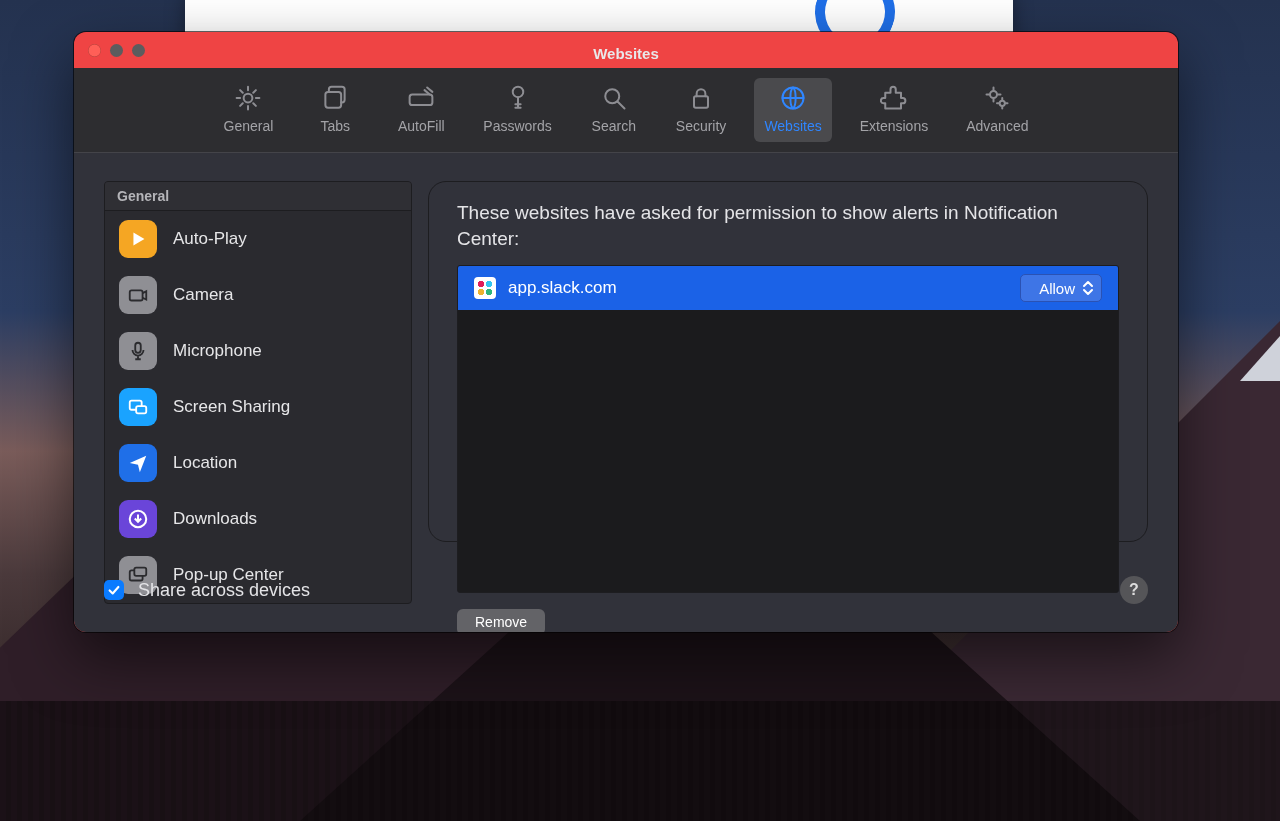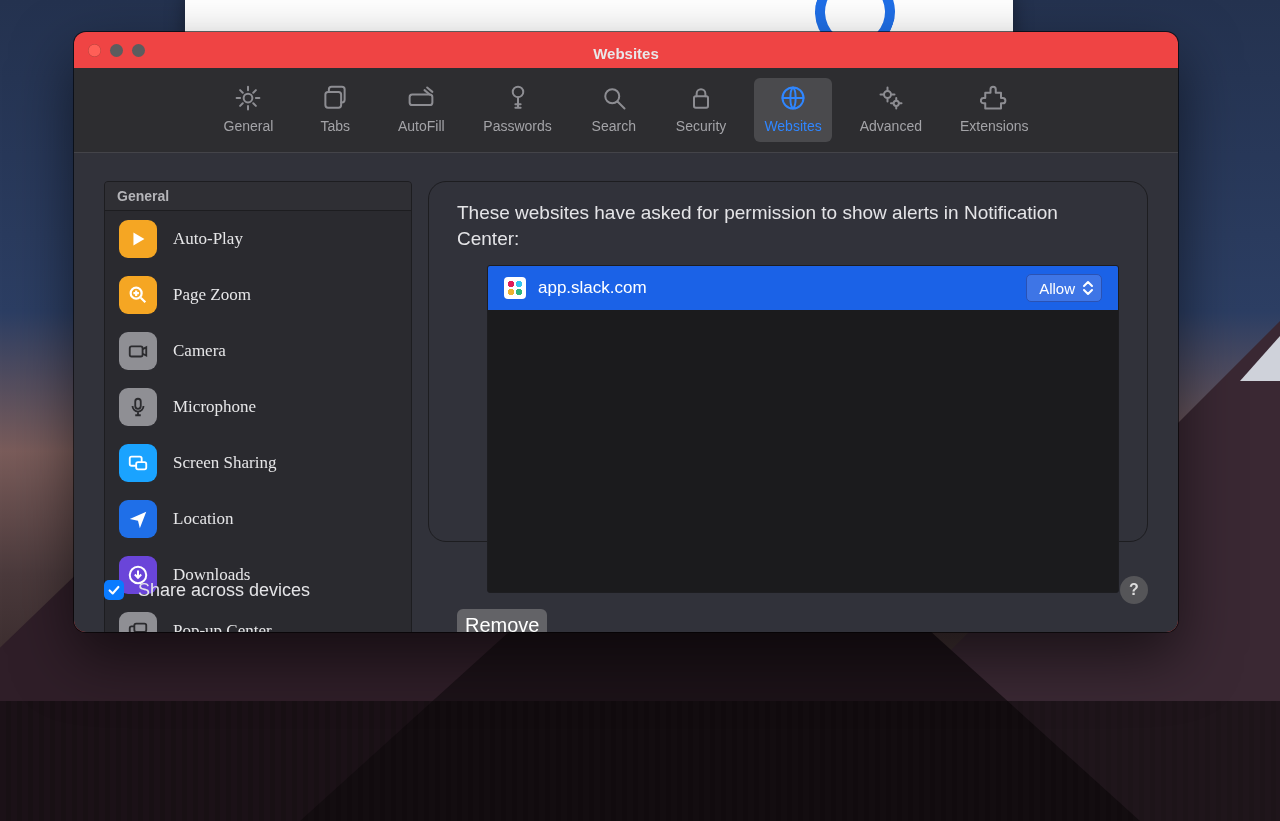--- a/index.html
+++ b/index.html
@@ -117,21 +117,21 @@
   }
   .sb-header {
     padding: 6px 12px;
     font-size:14px; font-weight:600; color:#b5b5b9;
     border-bottom:1px solid #1d1d20;
     background:#2f2f34;
   }
   .sb-item {
     display:flex; align-items:center; gap:16px;
     padding: 9px 14px;
-    font-size:17px; color:#e6e6e8;font-family:Liberation Serif, serif;
+    font-size:17px; color:#e6e6e8;
   }
   .sb-item.selected { background:#565659; }
   .sb-icon {
     width:38px; height:38px; border-radius:9px;
     display:flex; align-items:center; justify-content:center;
     flex: 0 0 38px;
   }
   .sb-icon svg { width:22px; height:22px; }
 
   
@@ -143,50 +143,49 @@
     padding: 18px 28px 22px;
   }
   .content .heading {
     font-size:19px; color:#e4e4e7; line-height:1.35; margin-bottom:14px;
   }
   .site-list {
     border:1px solid #1d1d20; border-radius:3px;
     background:#1b1b1d;
     height: 326px;
     overflow:auto;
-    margin-left:30px;
   }
   .site-row {
     display:flex; align-items:center; gap:12px;
     padding: 8px 16px;
     background:#1b62e7; color:#fff;
     font-size:17px;
   }
   .site-row .favicon {
     width:22px; height:22px; border-radius:4px; background:#fff;
     display:flex; align-items:center; justify-content:center;
     flex:0 0 22px;
   }
   .site-row .spacer { flex:1; }
   .perm-select {
     background:#3e75e6; color:#fff;
     border:1px solid #2a52b4; border-radius:5px;
-    height:26px; padding:0 26px 0 12px;
+    height:26px; padding:0 26px 0 18px;
     font-size:15px;
     position:relative;
     display:flex; align-items:center;
   }
   .perm-select .chev {
     position:absolute; right:6px; top:3px; width:14px; height:20px;
   }
   .remove-btn {
     margin-top:16px;
     background:#636367; color:#fff;
     border:none; border-radius:6px;
-    padding:5px 8px; font-size:20px;
+    padding:5px 18px; font-size:14px;
   }
   .ask-row {
     margin-top:20px; display:flex; align-items:center; gap:14px;
     font-size:18px; color:#e4e4e7;
   }
 
   .footer {
     position:absolute; left:30px; right:30px; bottom:28px;
     display:flex; align-items:center; gap:14px;
     font-size:18px; color:#e4e4e7;
@@ -292,57 +291,48 @@
     </div>
     <div class="tb-item active">
       <svg viewBox="0 0 32 32" class="ico">
           <circle cx="16" cy="16" r="12"></circle>
           <path d="M4 16h24M16 4c4 3 4 21 0 24M16 4c-4 3-4 21 0 24"></path>
         </svg>
       <span class="lbl">Websites</span>
     </div>
     <div class="tb-item">
       <svg viewBox="0 0 32 32" class="ico">
+          <path d="M6 10h6V6a3 3 0 1 1 6 0v4h6v6h2a3 3 0 1 1 0 6h-2v6H6v-6H4a3 3 0 1 1 0-6h2z"></path>
+        </svg>
+      <span class="lbl">Extensions</span>
+    </div>
+    <div class="tb-item">
+      <svg viewBox="0 0 32 32" class="ico">
           <circle cx="12" cy="12" r="4"></circle>
           <circle cx="22" cy="22" r="3"></circle>
           <path d="M12 4v3M12 17v3M4 12h3M17 12h3M22 16v2M22 26v2M16 22h2M26 22h2"></path>
         </svg>
       <span class="lbl">Advanced</span>
     </div>
-    <div class="tb-item">
-      <svg viewBox="0 0 32 32" class="ico">
-          <path d="M6 10h6V6a3 3 0 1 1 6 0v4h6v6h2a3 3 0 1 1 0 6h-2v6H6v-6H4a3 3 0 1 1 0-6h2z"></path>
-        </svg>
-      <span class="lbl">Extensions</span>
-    </div>
   </div>
 
   <div class="body">
 
     <div class="sidebar">
       <div class="sb-header">General</div>
 
       <div class="sb-item">
         <div class="sb-icon" style="background:#f5a623">
           <svg viewBox="0 0 24 24">
               <path fill="#fff" d="M7 5v14l12-7z"></path>
             </svg>
         </div>
         <span>Auto-Play</span>
       </div>
 
-      <div class="sb-item">
-        <div class="sb-icon" style="background:#f5a623">
-          <svg viewBox="0 0 24 24" fill="none" stroke="#fff" stroke-width="2.4">
-              <circle cx="10" cy="10" r="6"></circle>
-              <path d="M10 7v6M7 10h6M15 15l5 5"></path>
-            </svg>
-        </div>
-        <span>Page Zoom</span>
-      </div>
 
       <div class="sb-item">
         <div class="sb-icon" style="background:#8f8f94">
           <svg viewBox="0 0 24 24" fill="none" stroke="#2b2b2e" stroke-width="2">
               <rect x="3" y="7" width="14" height="11" rx="2"></rect>
               <path d="m17 10 4-2v9l-4-2"></path>
             </svg>
         </div>
         <span>Camera</span>
       </div>

